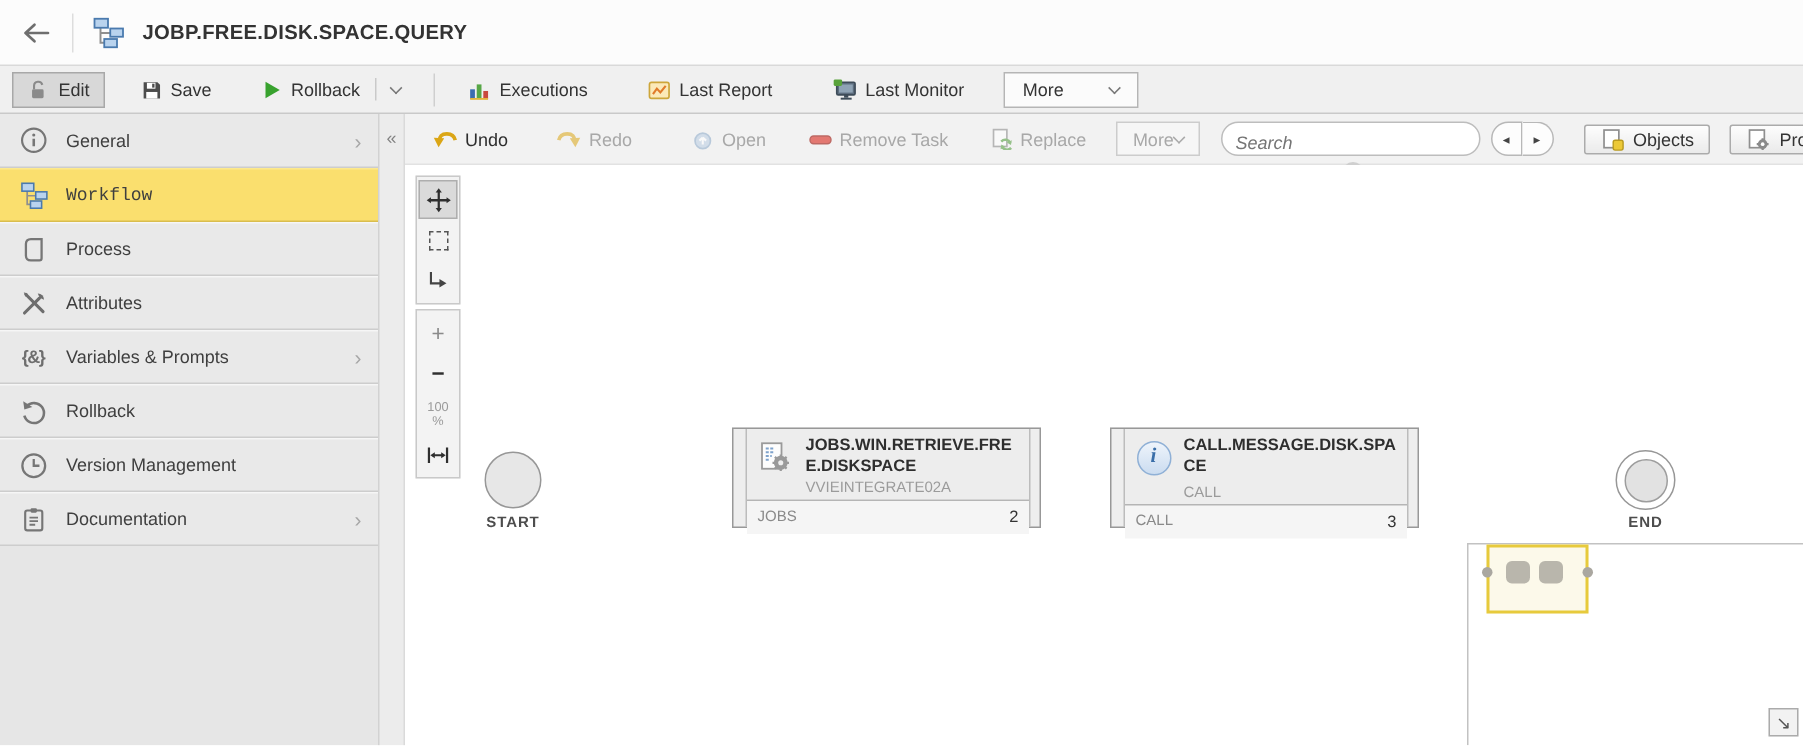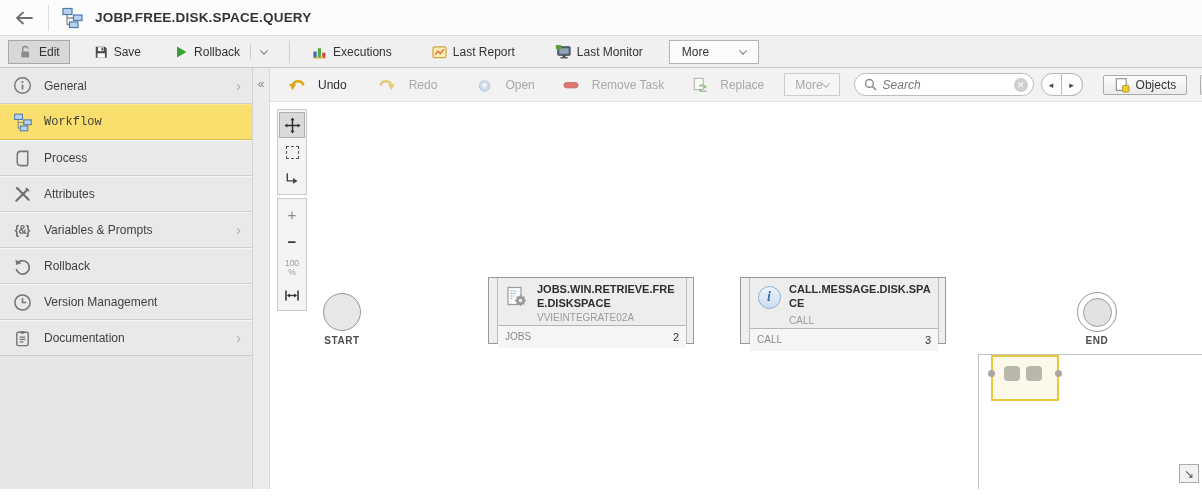--- a/index.html
+++ b/index.html
@@ -1,21 +1,21 @@
 <!DOCTYPE html>
 <html><head>
 <meta charset="utf-8">
 <style>
   * { margin:0; padding:0; box-sizing:border-box; }
   html,body { width:1202px; height:497px; }
   .app { position:relative; width:1202px; height:497px; overflow:hidden; background:#fff;
          font-family:"Liberation Sans", sans-serif; font-size:12px; color:#333; }
 
   
-  .header { height:36px; background:#fcfcfc; border-bottom:1px solid #d9d9d9;
+  .header { height:44px; background:#fcfcfc; border-bottom:1px solid #d9d9d9;
             display:flex; align-items:center; padding:0 10px; gap:10px; }
   .back-btn { width:28px; height:28px; display:flex; align-items:center; justify-content:center; cursor:pointer; }
   .vsep-lg { width:1px; height:26px; background:#ddd; }
   .page-title { font-size:13.5px; font-weight:bold; color:#333; letter-spacing:.2px; }
 
   
   .toolbar { height:32px; background:#f0f0f0; border-bottom:1px solid #c9c9c9;
              display:flex; align-items:center; padding:0 8px; gap:4px; }
   .tb-btn { display:flex; align-items:center; gap:6px; padding:3px 9px; height:24px;
             font-size:12px; color:#333; border:1px solid transparent; cursor:pointer; white-space:nowrap;text-align:right; }
@@ -41,29 +41,29 @@
   .vars-glyph { font-weight:bold; color:#6e6e6e; font-size:12px; letter-spacing:-1px; }
 
   
   .collapse-strip { width:18px; background:#ececec; border-left:1px solid #d2d2d2; border-right:1px solid #dadada; flex:none; }
   .collapse-btn { margin-top:9px; text-align:center; color:#828282; font-size:12px; cursor:pointer; }
 
   
   .canvas-area { flex:1; display:flex; flex-direction:column; background:#fff; min-width:0; }
   .canvas-toolbar { height:34px; background:#f2f2f2; border-bottom:1px solid #e2e2e2;
                     display:flex; align-items:center; padding:0 10px; gap:2px; flex:none; }
-  .ct-btn { display:flex; align-items:center; gap:13px; padding:3px 8px; color:#2e2e2e; cursor:pointer; white-space:nowrap; }
+  .ct-btn { display:flex; align-items:center; gap:5px; padding:3px 8px; color:#2e2e2e; cursor:pointer; white-space:nowrap; }
   .ct-btn.disabled { color:#a8a8a8; cursor:default; }
   .ct-sep { width:1px; height:18px; background:#c9c9c9; margin:0 10px; }
   .ct-more { display:flex; align-items:center; justify-content:space-between; width:78px; height:23px;
              border:1px solid #ccc; background:#f6f6f6; color:#a8a8a8; padding:0 10px; margin:0 10px; }
   .spacer { flex:1; }
 
   .search-pill { width:180px; height:23px; border:1px solid #bdbdbd; border-radius:12px; background:#fff;
-                 display:flex; align-items:center; padding:0 5px 0 9px; gap:6px; margin-right:5px; }
+                 display:flex; align-items:center; padding:0 5px 0 9px; gap:6px; margin-right:5px;flex-direction:column; }
   .search-input { border:none; outline:none; flex:1; min-width:0; font-size:12px; font-style:italic;
                   color:#666; background:transparent; font-family:"Liberation Sans",sans-serif; }
   .clear-btn { width:14px; height:14px; border-radius:50%; background:#cfcfcf; color:#fff; font-size:9px;
                display:flex; align-items:center; justify-content:center; cursor:pointer; flex:none; }
   .nav-pills { display:flex; margin-right:7px; }
   .nav-btn { width:21px; height:23px; border:1px solid #b8b8b8; background:#fdfdfd; display:flex;
              align-items:center; justify-content:center; font-size:9px; color:#444; cursor:pointer; }
   .nav-btn.prev { border-radius:12px 0 0 12px; }
   .nav-btn.next { border-radius:0 12px 12px 0; border-left:none; }
   .panel-btn { height:20px; border:1px solid #ababab; background:linear-gradient(#fdfdfd,#eaeaea); border-radius:2px;

